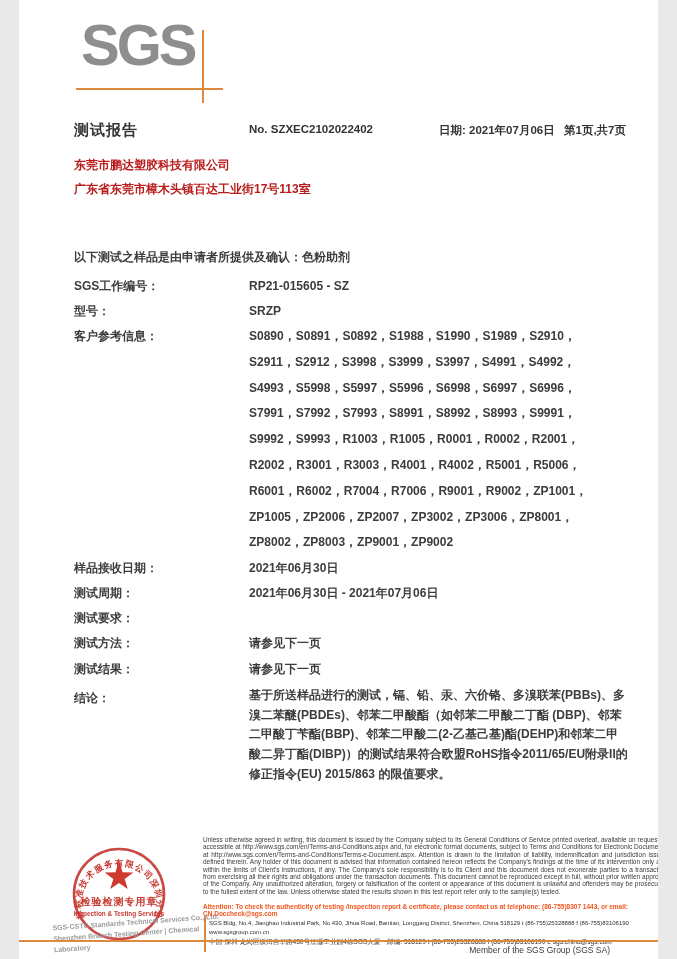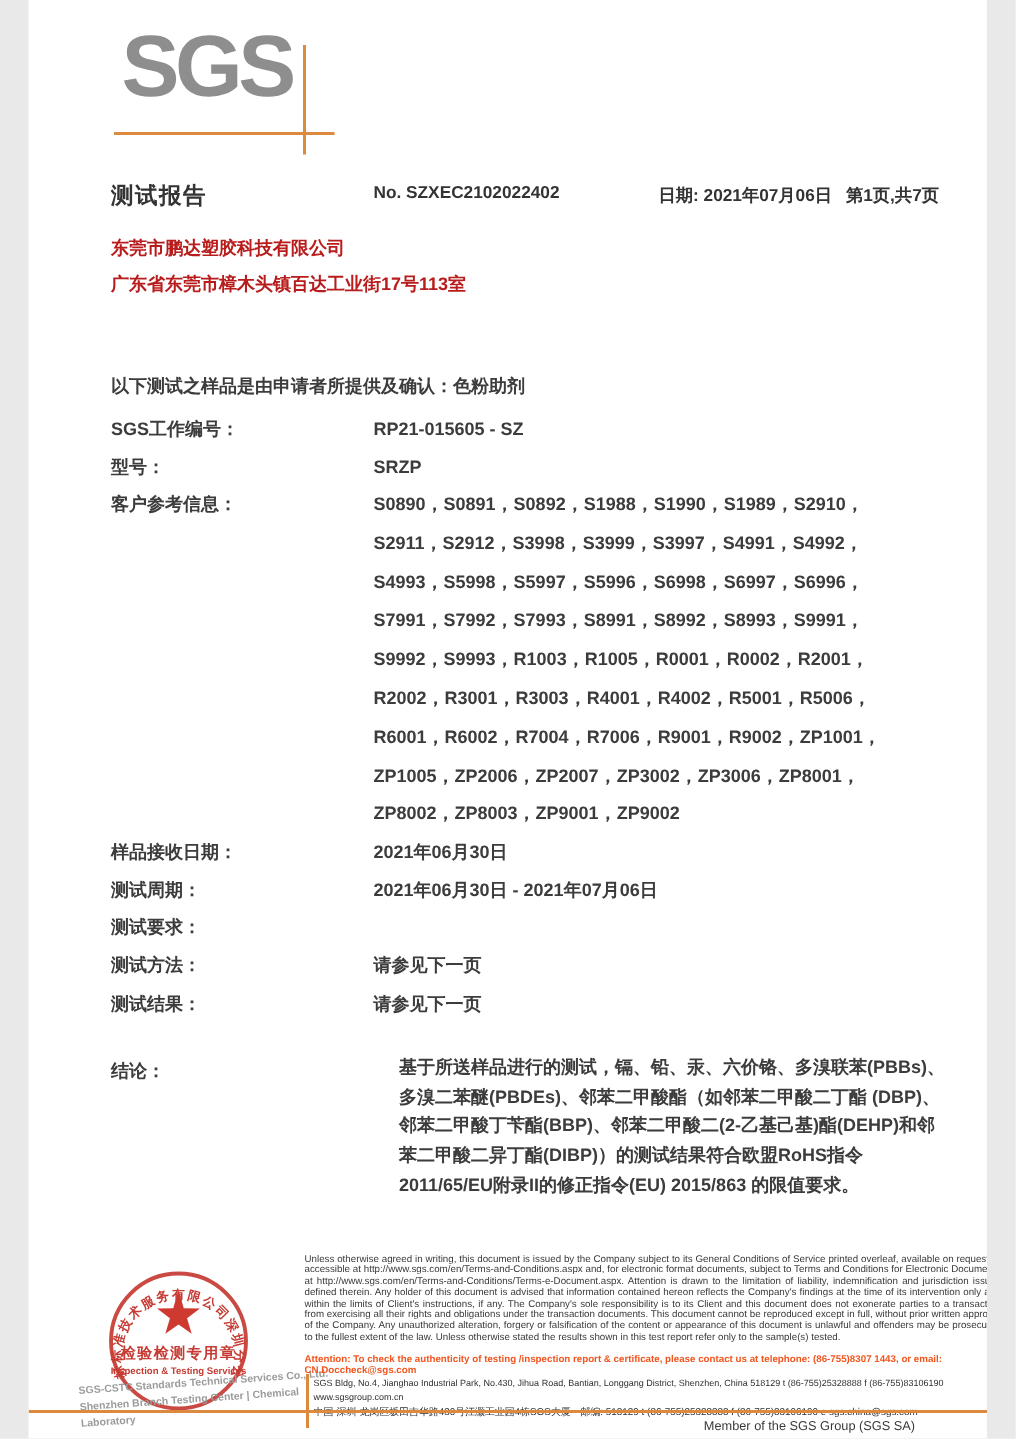--- a/index.html
+++ b/index.html
@@ -25,21 +25,21 @@
   .applicant{position:absolute;left:55px;top:153px;font-size:12px;line-height:24px;font-weight:bold;color:#b91c1c;}
   
   .statement{position:absolute;left:55px;top:249px;font-size:12px;font-weight:bold;color:#3c3c3c;}
   .fields{position:absolute;left:55px;top:274px;right:28px;font-size:12px;}
   .frow{display:flex;align-items:flex-start;}
   .frow .lbl{flex:0 0 175px;font-weight:bold;color:#3c3c3c;line-height:25px;}
   .frow .val{flex:1;font-weight:bold;color:#3c3c3c;line-height:25px;}
   .refline{line-height:25.8px;white-space:nowrap;}
   .row-sp{height:1px;}
   .conclusion .val{line-height:19.6px;max-width:418px;font-weight:bold;}
-  .conclusion{margin-top:20px;gap:17px;}
+  .conclusion{margin-top:4px;}
   
   .terms{
     position:absolute;left:184px;top:836px;width:464px;font-size:6.5px;line-height:7.4px;
     color:#3a3a3a;text-align:justify;
   }
   .attention{
     position:absolute;left:184px;top:903px;width:464px;font-size:6.5px;line-height:7.4px;
     color:#f1551f;font-weight:bold;
   }
   .addresses{position:absolute;left:190px;top:919px;width:460px;font-size:6px;line-height:9px;color:#2f2f2f;}

